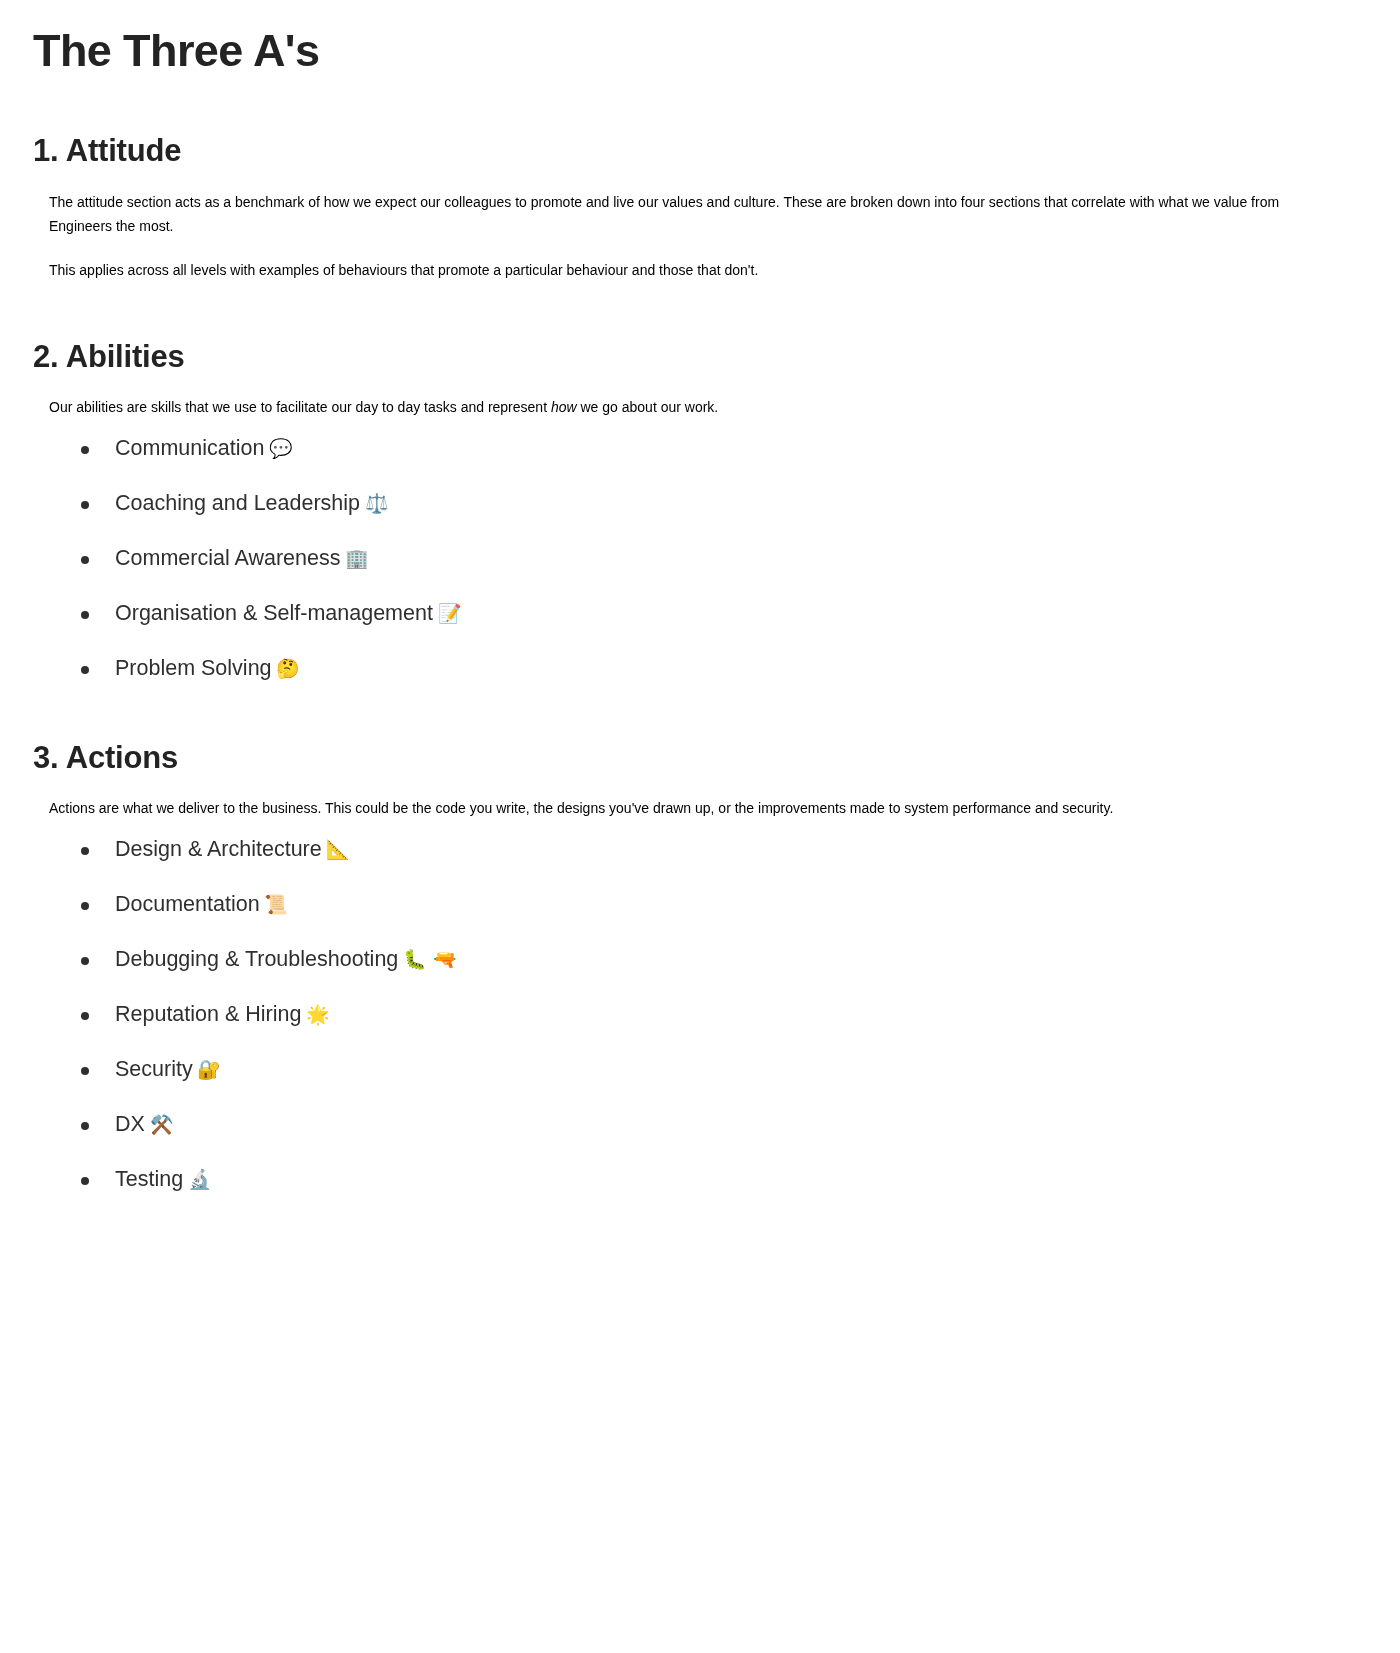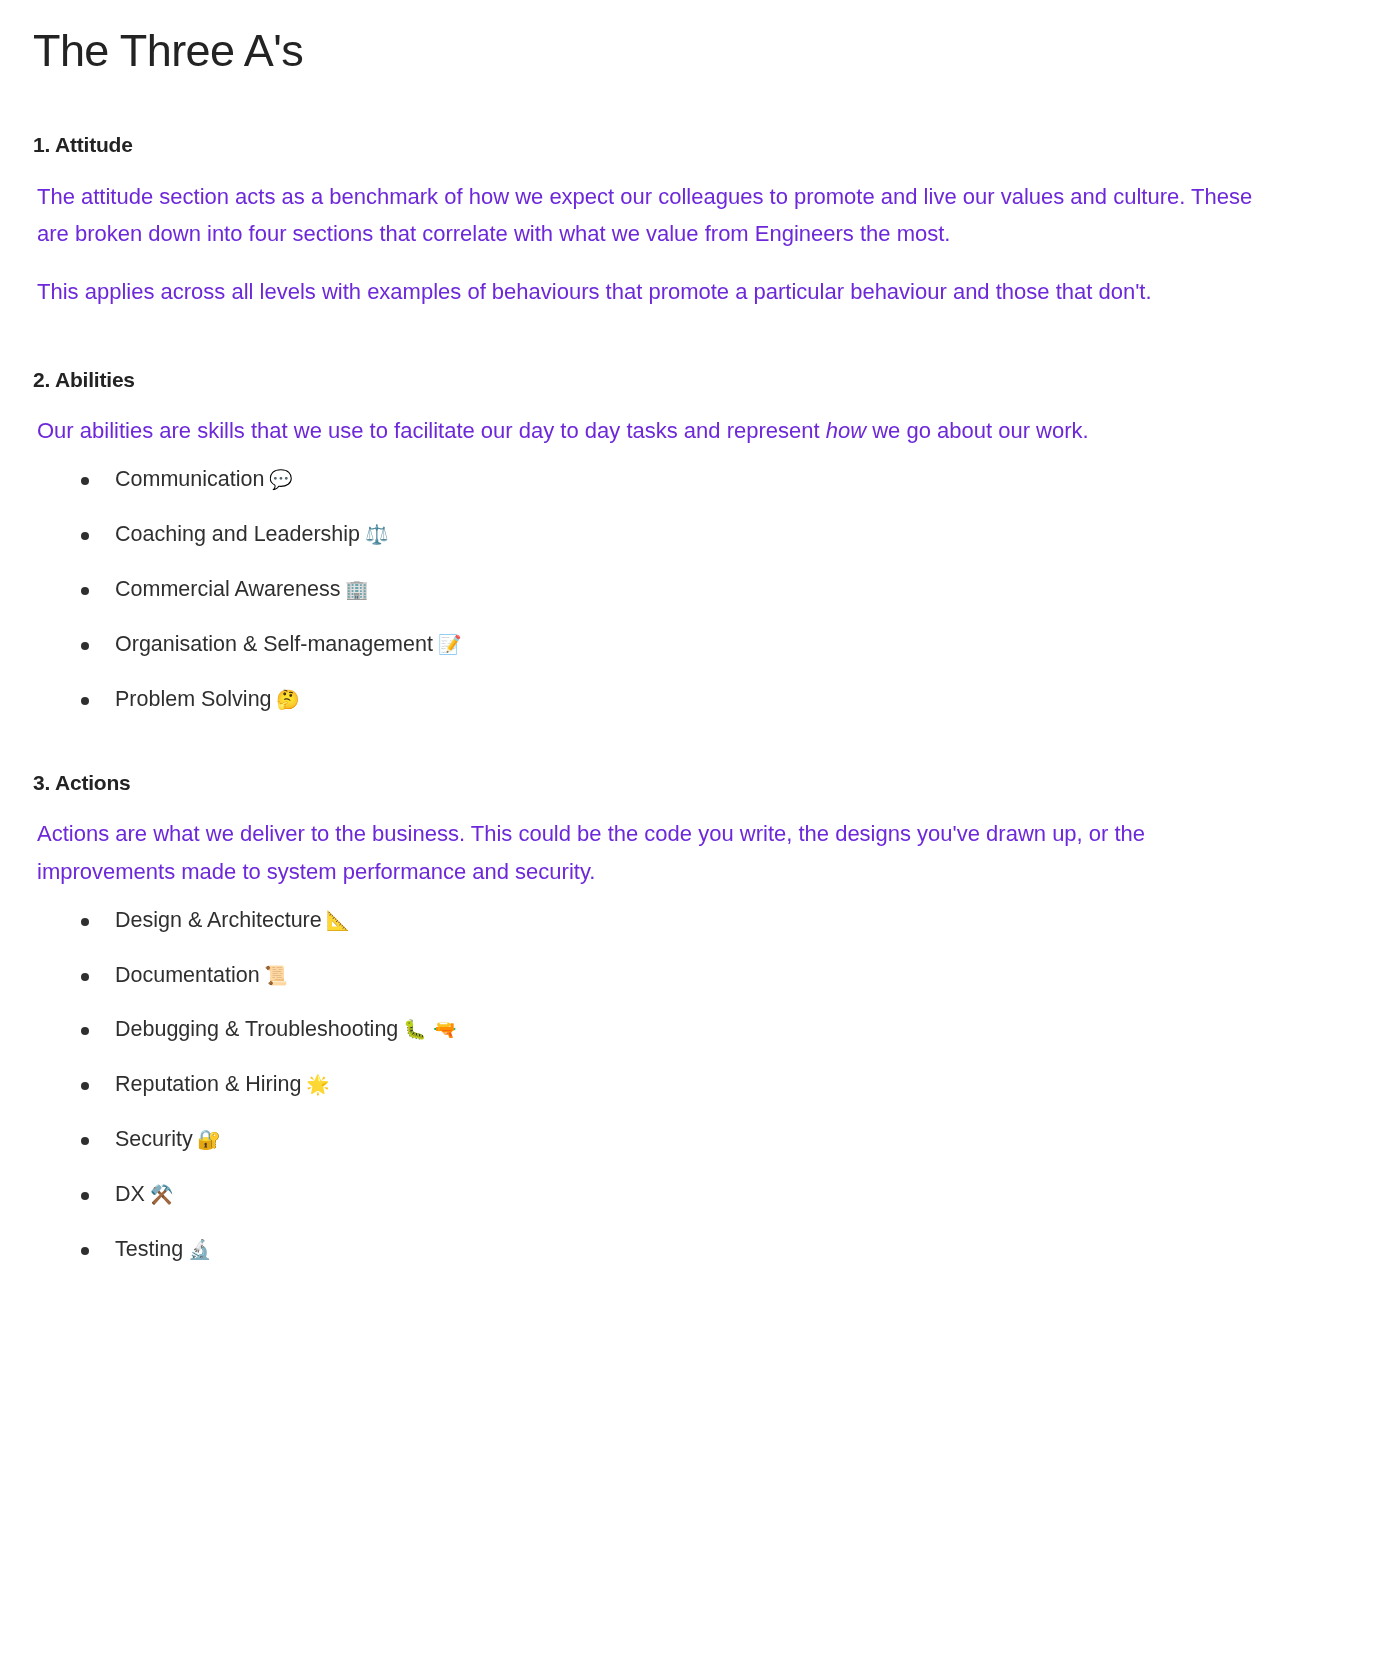--- a/index.html
+++ b/index.html
@@ -14,39 +14,39 @@
     color: #2b2b2b;
     -webkit-font-smoothing: antialiased;
   }
   .page {
     padding: 18px 110px 40px 33px;
     box-sizing: border-box;
   }
   h1.doc-title {
     font-size: 45px;
     line-height: 1.12;
-    font-weight: normal;
+    font-weight: bold;
     letter-spacing: -0.6px;
     color: #232323;
     margin: 0 0 0 0;
     padding-top: 8px;
   }
   h2.section-heading {
-    font-size: 21px;
+    font-size: 31px;
     line-height: 1.2;
     font-weight: bold;
     letter-spacing: -0.2px;
     color: #232323;
     margin: 56px 0 0 0;
   }
   p.para {
-    font-size: 22px;
+    font-size: 14px;
     line-height: 1.72;
-    color: #6d28d9;
-    margin: 20px 0 0 4px;
+    color: #000000;
+    margin: 20px 0 0 16px;
     max-width: 1245px;
   }
   p.para em {
     font-style: italic;
   }
   ul.bullets {
     list-style: none;
     margin: 16px 0 0 0;
     padding: 0;
   }

